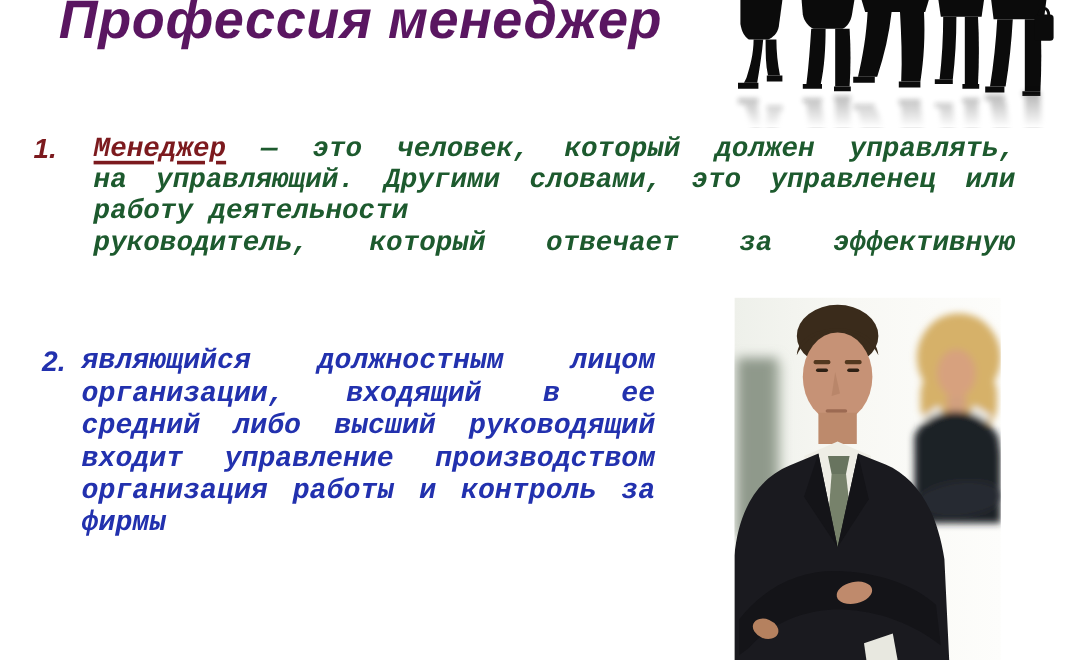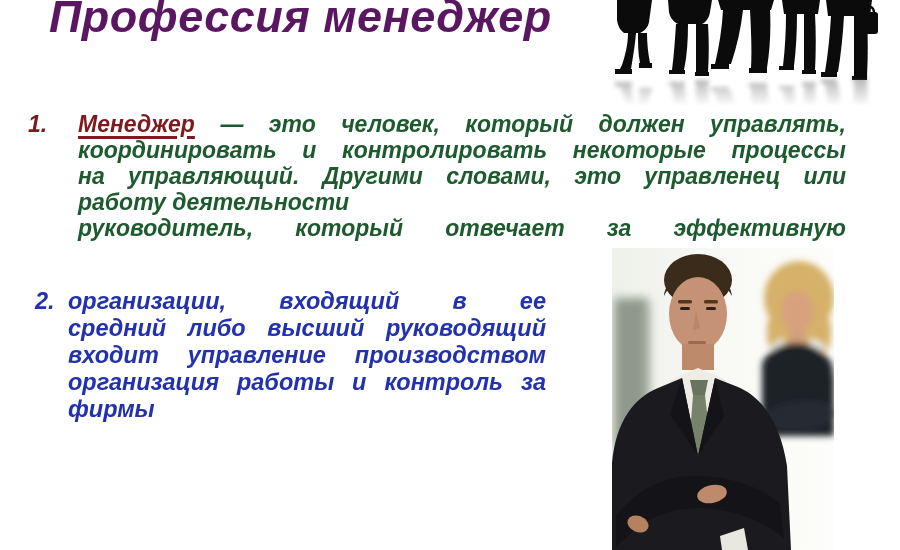--- a/index.html
+++ b/index.html
@@ -12,21 +12,21 @@
   
   .title{
     position:absolute;left:49px;top:-9px;margin:0;
     font-size:45px;font-weight:bold;font-style:italic;
     color:#5a1661;letter-spacing:.5px;white-space:nowrap;
   }
 
   
   .item{position:absolute;font-weight:bold;font-style:italic;}
   .item .num{position:absolute;left:0;top:0;}
-  .item .body{margin:0;}
+  .item .body{margin:0;font-family:Liberation Mono, monospace;}
   .ln{text-align:justify;text-align-last:justify;}
   .ln.last{text-align-last:left;}
   .term{
     color:#7c1a1e;text-decoration:underline;
     text-decoration-thickness:2.5px;text-underline-offset:4px;
   }
   .item1{left:28px;top:111px;width:818px;color:#1d5a2e;font-size:23px;line-height:26px;}
   .item1 .body{margin-left:50px;}
   .item1 .num{color:#7c1a1e;}
   .item2{left:35px;top:288px;width:511px;color:#2231ae;font-size:23.5px;line-height:27px;}
@@ -89,30 +89,30 @@
       <path d="M256,13 C256,5 264,5 264,13" fill="none" stroke="#0b0b0b" stroke-width="2.5"></path>
     </g>
     <use href="#sil" transform="translate(0,156) scale(1,-1)" opacity="0.3" filter="url(#silblur)"></use>
     <rect x="0" y="78" width="270" height="28" fill="url(#fade)"></rect>
   </svg>
 
   <div class="item item1">
     <span class="num">1.</span>
     <div class="body">
       <div class="ln"><span class="term">Менеджер</span> <span>— это человек, который должен управлять,</span></div>
-      <div class="ln">координировать и контролировать некоторые процессы</div>
       <div class="ln">на управляющий. Другими словами, это управленец или</div>
       <div class="ln last">работу деятельности</div>
       <div class="ln">руководитель, который отвечает за эффективную</div>
     </div>
   </div>
 
   <div class="item item2">
     <span class="num">2.</span>
     <div class="body">
+      <div class="ln">являющийся должностным лицом</div>
       <div class="ln">организации, входящий в ее</div>
       <div class="ln">средний либо высший руководящий</div>
       <div class="ln">входит управление производством</div>
       <div class="ln">организация работы и контроль за</div>
       <div class="ln last">фирмы</div>
     </div>
   </div>
 
   <svg class="photo" viewBox="0 0 222 302" aria-hidden="true">
     <defs>

